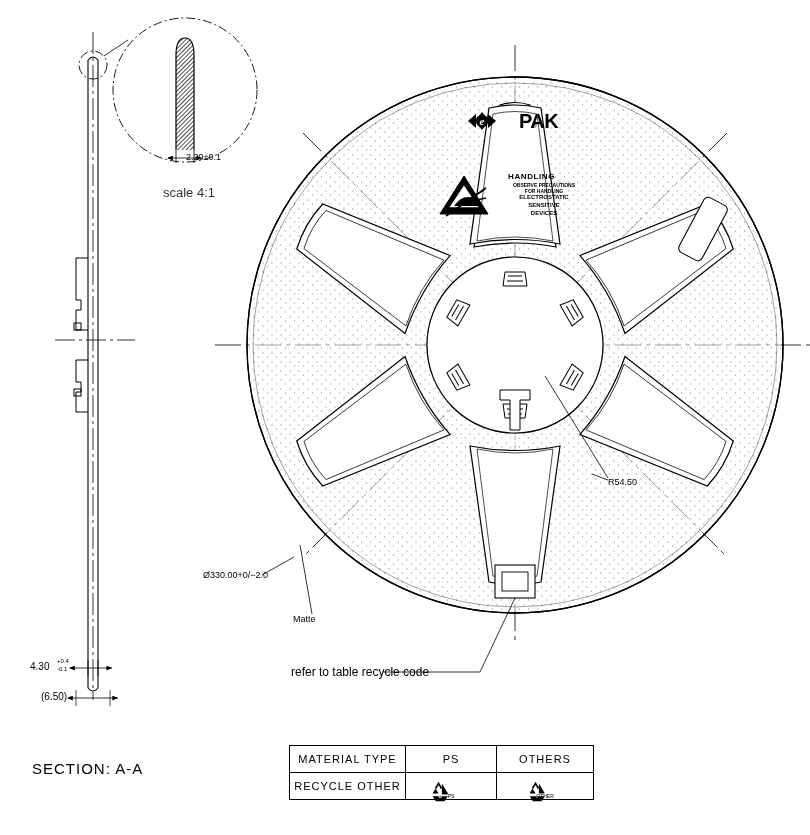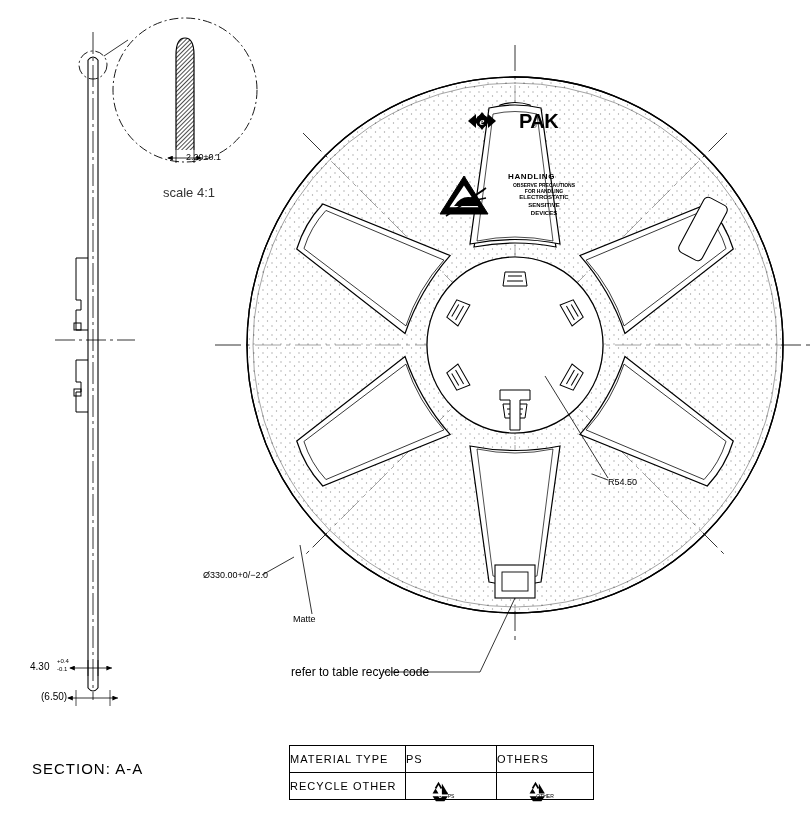--- a/index.html
+++ b/index.html
@@ -9,21 +9,21 @@
   svg.drawing{position:absolute;left:0;top:0;width:810px;height:835px;}
   .lbl{position:absolute;font-family:"Liberation Sans", sans-serif;white-space:nowrap;}
   .lbl-9{font-size:9px;}
   .lbl-10{font-size:10px;}
   .lbl-11{font-size:12px;}
   .lbl-13{font-size:13px;text-align:center;}
   .lbl-15{font-size:15px;letter-spacing:1px;}
   .tiny{font-size:5px;line-height:5.5px;text-align:center;font-weight:bold;}
   .sup{font-size:6px;line-height:6px;}
   table.rc{position:absolute;left:289px;top:745px;border-collapse:collapse;}
-  table.rc td{border:1px solid #000;text-align:left;font-size:11px;
+  table.rc td{border:1px solid #000;text-align:center;font-size:11px;
               letter-spacing:1px;padding:0;height:26px;}
   table.rc td.c1{width:115px;}
   table.rc td.c2{width:90px;}
   table.rc td.c3{width:96px;}
   .recycle-cell{height:34px;}
   .recycle-wrap{display:flex;flex-direction:column;align-items:center;justify-content:center;}
   .recycle-code{font-size:5px;letter-spacing:0;margin-top:-1px;}
 </style>
 </head>
 <body>

